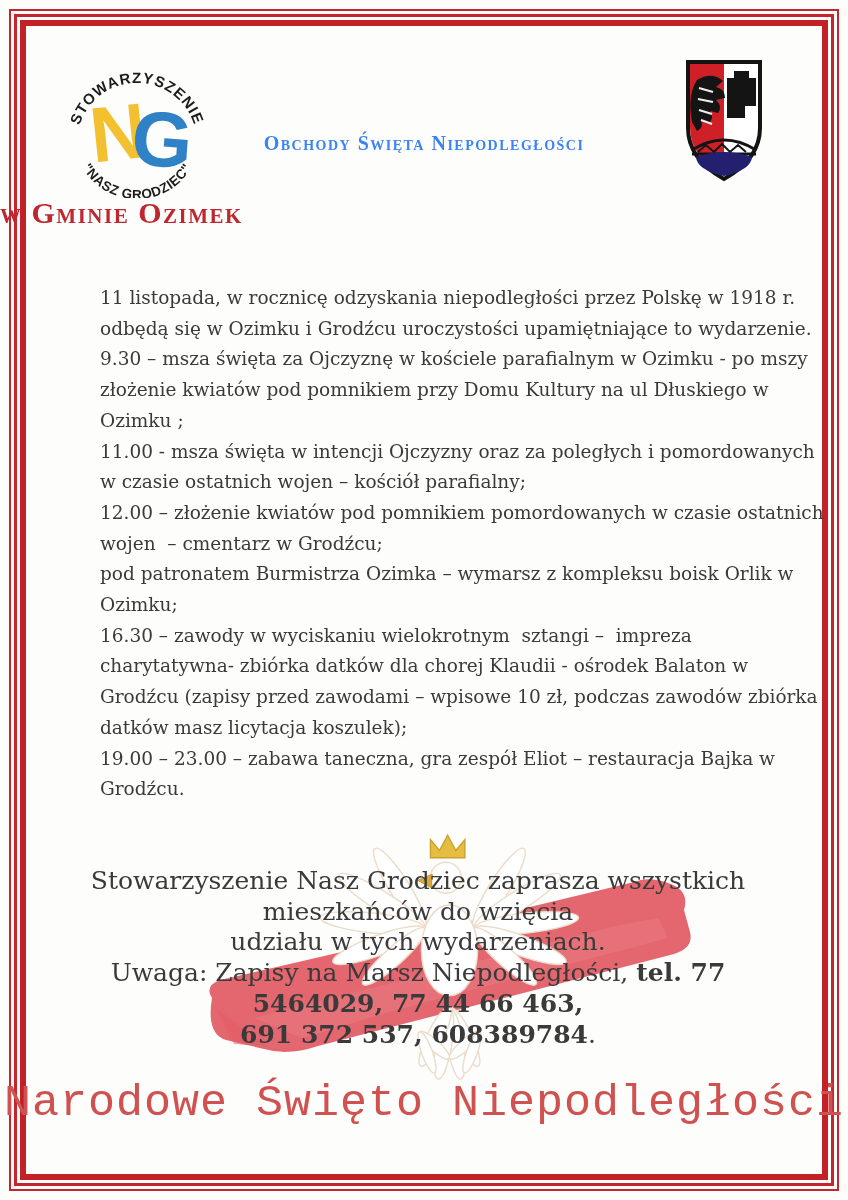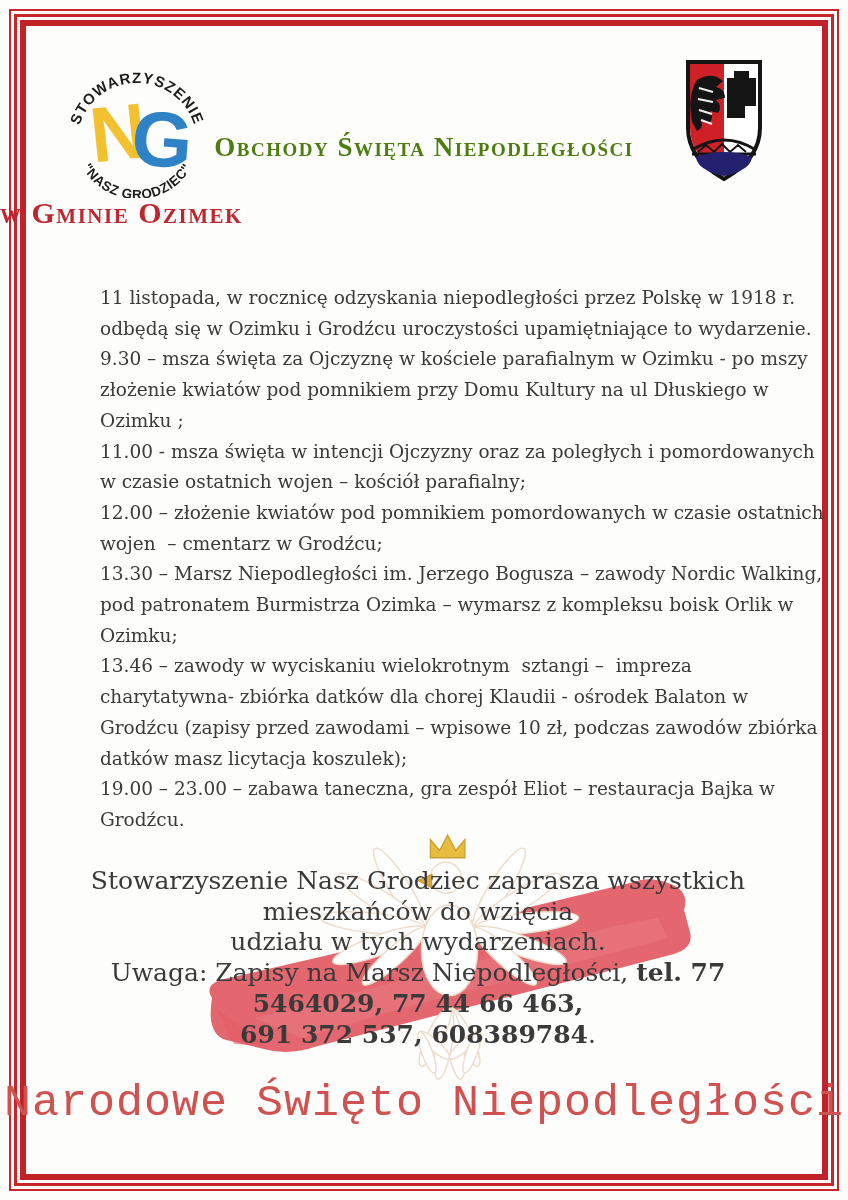--- a/index.html
+++ b/index.html
@@ -12,21 +12,21 @@
   .frame-outer{inset:9px;border:2px solid #c8242b;}
   .frame-mid{inset:14px;border:3px solid #c8242b;}
   .frame-inner{inset:20px;border:6px solid #c32128;}
 
   
   .logo{position:absolute;left:56px;top:52px;width:162px;height:146px;}
   .crest{position:absolute;left:684px;top:58px;width:80px;height:126px;}
   .title1{
     position:absolute;left:0;right:0;top:132px;text-align:center;
     font-family:"Liberation Serif", serif;font-variant:small-caps;
-    font-weight:bold;font-size:27px;letter-spacing:1.5px;color:#4d7c0f;
+    font-weight:bold;font-size:20px;letter-spacing:1.5px;color:#3b82f6;
   }
   .title2{
     position:absolute;left:0;right:0;top:196px;text-align:left;
     font-family:"Liberation Serif", serif;font-variant:small-caps;
     font-weight:bold;font-size:30px;letter-spacing:1.5px;color:#bf2730;
   }
 
   
   .artwork{position:absolute;z-index:0;}
   .brush{left:196px;top:868px;width:514px;height:210px;}
@@ -190,24 +190,23 @@
   <div class="textblock">
     <div class="bline">11 listopada, w rocznicę odzyskania niepodległości przez Polskę w 1918 r.</div>
     <div class="bline">odbędą się w Ozimku i Grodźcu uroczystości upamiętniające to wydarzenie.</div>
     <div class="bline">9.30 – msza święta za Ojczyznę w kościele parafialnym w Ozimku - po mszy</div>
     <div class="bline">złożenie kwiatów pod pomnikiem przy Domu Kultury na ul Dłuskiego w</div>
     <div class="bline">Ozimku ;</div>
     <div class="bline">11.00 - msza święta w intencji Ojczyzny oraz za poległych i pomordowanych</div>
     <div class="bline">w czasie ostatnich wojen – kościół parafialny;</div>
     <div class="bline">12.00 – złożenie kwiatów pod pomnikiem pomordowanych w czasie ostatnich</div>
     <div class="bline">wojen  – cmentarz w Grodźcu;</div>
-    <div class="bline">13.30 – Marsz Niepodległości im. Jerzego Bogusza – zawody Nordic Walking,</div>
     <div class="bline">pod patronatem Burmistrza Ozimka – wymarsz z kompleksu boisk Orlik w</div>
     <div class="bline">Ozimku;</div>
-    <div class="bline">13.46 – zawody w wyciskaniu wielokrotnym  sztangi –  impreza</div>
+    <div class="bline">16.30 – zawody w wyciskaniu wielokrotnym  sztangi –  impreza</div>
     <div class="bline">charytatywna- zbiórka datków dla chorej Klaudii - ośrodek Balaton w</div>
     <div class="bline">Grodźcu (zapisy przed zawodami – wpisowe 10 zł, podczas zawodów zbiórka</div>
     <div class="bline">datków masz licytacja koszulek);</div>
     <div class="bline">19.00 – 23.00 – zabawa taneczna, gra zespół Eliot – restauracja Bajka w</div>
     <div class="bline">Grodźcu.</div>
   </div>
 
   <div class="centerblock">
     <div>
       <span>Stowarzyszenie Nasz Grodziec zaprasza wszystkich mieszkańców do wzięcia</span><span class="seg-bold"></span><span></span>

